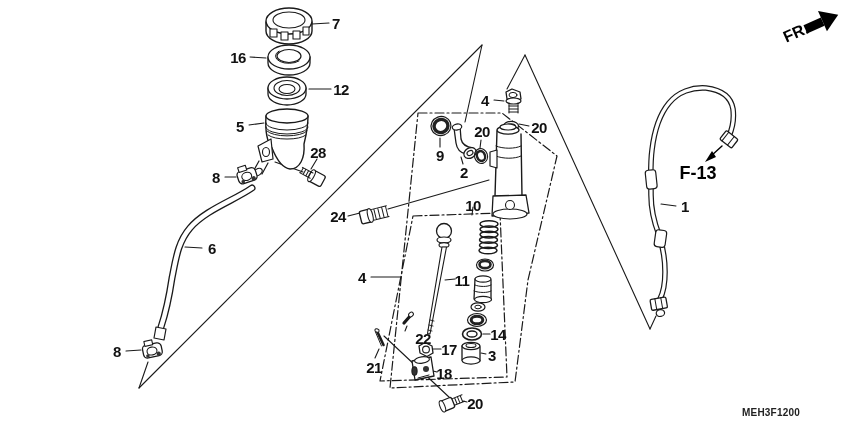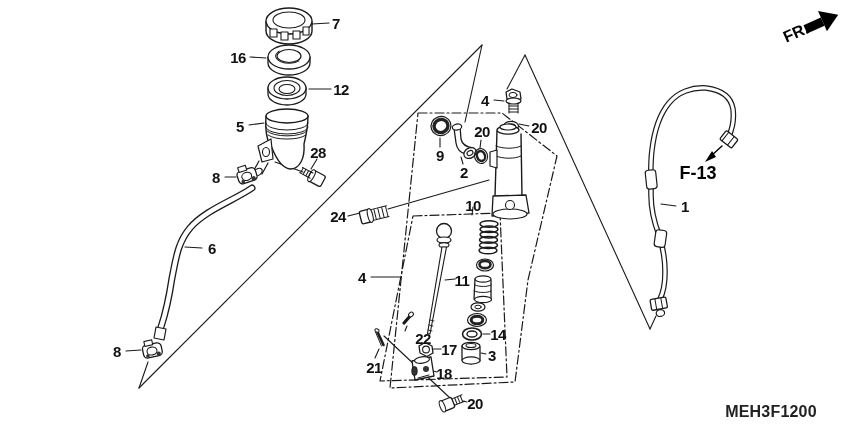--- a/index.html
+++ b/index.html
@@ -12,21 +12,21 @@
     position:absolute;transform:translate(-50%,-50%);
     font-weight:700;font-size:15px;color:#111;line-height:1;
     letter-spacing:-0.5px;white-space:nowrap;
   }
   .ref-label{
     position:absolute;transform:translate(-50%,-50%);
     font-weight:700;font-size:18px;color:#000;letter-spacing:0;
   }
   .fig-code{
     position:absolute;transform:translate(-50%,-50%);
-    font-weight:700;font-size:16px;color:#222;letter-spacing:0.2px;
+    font-weight:700;font-size:10px;color:#222;letter-spacing:0.2px;
   }
   .fr-label{
     position:absolute;transform:translate(-50%,-50%) rotate(-24deg);
     font-weight:700;font-size:16px;color:#000;
   }
 </style>
 </head>
 <body>
 
 <div id="stage">

